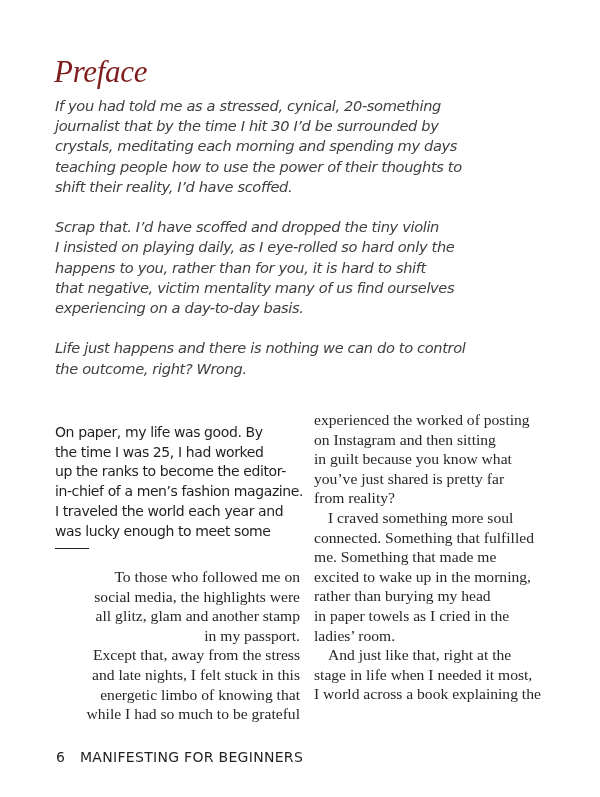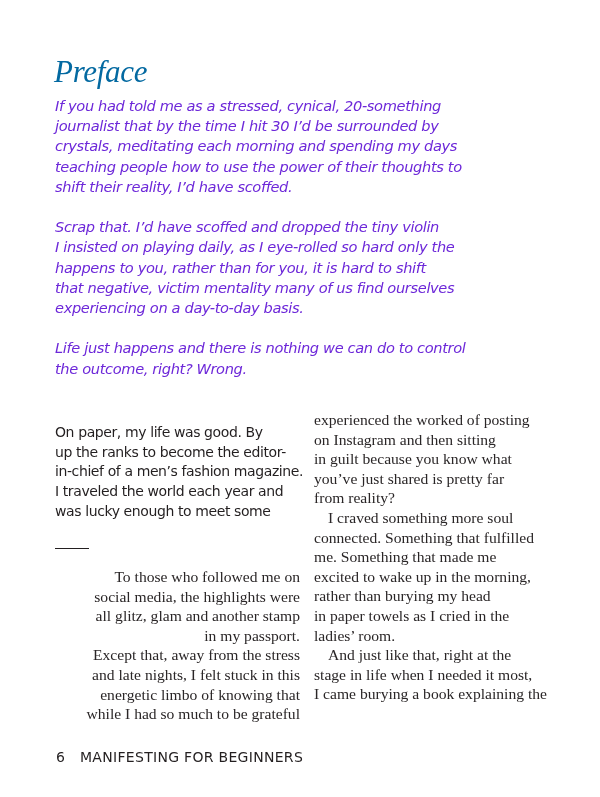--- a/index.html
+++ b/index.html
@@ -1,27 +1,27 @@
 <!DOCTYPE html>
 <html><head>
 <meta charset="utf-8">
 <style>
   html, body { margin: 0; padding: 0; background: #ffffff; }
   body { width: 600px; height: 797px; position: relative; overflow: hidden; color: #231f20; }
   .title {
     position: absolute; left: 54px; top: 52px;
     font-family: "Liberation Serif", "DejaVu Serif", serif;
-    font-style: italic; font-size: 31px; line-height: 40px; color: #0369a1;
+    font-style: italic; font-size: 31px; line-height: 40px; color: #7f1d1d;
     letter-spacing: -0.3px;
   }
   .intro {
     position: absolute; left: 55px; top: 96px; width: 420px;
     font-family: "DejaVu Sans", "Liberation Sans", sans-serif;
     font-style: italic; font-weight: normal; font-size: 14.6px; line-height: 20.2px;
-    color: #6d28d9; letter-spacing: -0.35px;
+    color: #404040; letter-spacing: -0.35px;
   }
   .intro p { margin: 0 0 20.2px 0; white-space: nowrap; }
   .intro p span { display: block; }
   .lead {
     position: absolute; left: 55px; top: 408px; width: 245px;
     font-family: "DejaVu Sans", "Liberation Sans", sans-serif;
     font-size: 14px; line-height: 19.7px; color: #231f20; letter-spacing: -0.4px; margin-top: 15px;
   }
   .lead span { display: block; white-space: nowrap; }
   .rule {
@@ -65,20 +65,21 @@
     <span>experiencing on a day-to-day basis.</span>
   </p>
   <p>
     <span>Life just happens and there is nothing we can do to control</span>
     <span>the outcome, right? Wrong.</span>
   </p>
 </div>
 
 <div class="lead">
   <span>On paper, my life was good. By</span>
+  <span>the time I was 25, I had worked</span>
   <span>up the ranks to become the editor-</span>
   <span>in-chief of a men’s fashion magazine.</span>
   <span>I traveled the world each year and</span>
   <span>was lucky enough to meet some</span>
 </div>
 
 <div class="rule"></div>
 
 <div class="col col-left">
   <span class="indent">To those who followed me on</span>
@@ -99,19 +100,19 @@
   <span>from reality?</span>
   <span class="indent">I craved something more soul</span>
   <span>connected. Something that fulfilled</span>
   <span>me. Something that made me</span>
   <span>excited to wake up in the morning,</span>
   <span>rather than burying my head</span>
   <span>in paper towels as I cried in the</span>
   <span>ladies’ room.</span>
   <span class="indent">And just like that, right at the</span>
   <span>stage in life when I needed it most,</span>
-  <span>I came burying a book explaining the</span>
+  <span>I world across a book explaining the</span>
 </div>
 
 <div class="footer">
   <span class="pg">6</span>
   <span>MANIFESTING FOR BEGINNERS</span>
 </div>
 
 </body></html>

